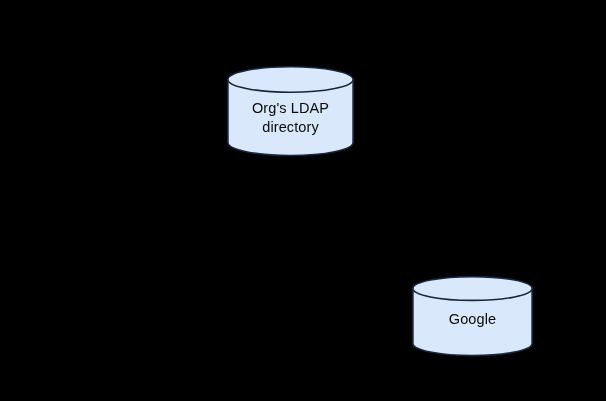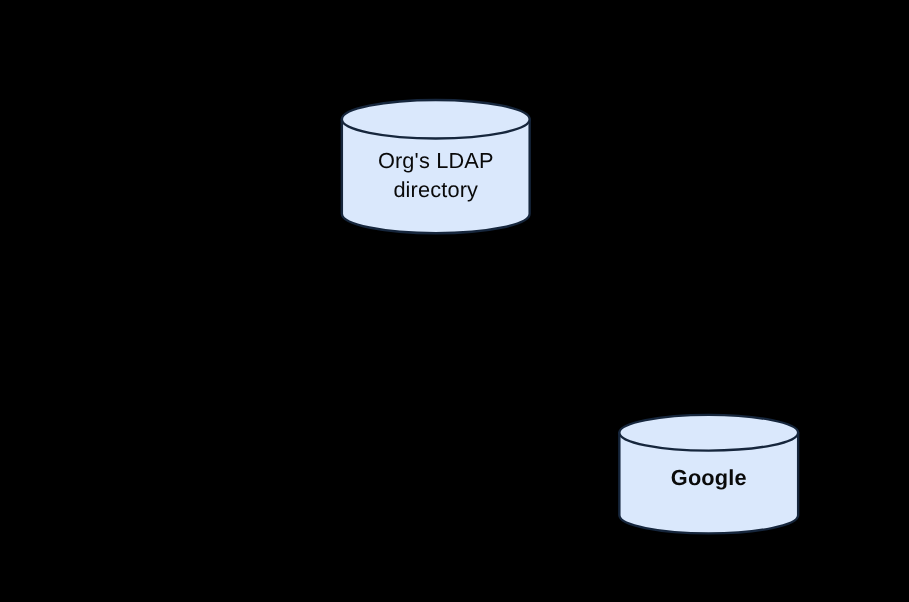--- a/index.html
+++ b/index.html
@@ -65,21 +65,20 @@
     top: 27px;
   }
   #cyl-google {
     left: 412px;
     top: 276px;
     width: 121px;
     height: 80px;
   }
   #cyl-google .cyl-label {
     top: 34px;
-    font-weight: bold;
   }
 </style>
 </head>
 <body>
 
 <div id="canvas">
 
   <div class="cylinder" id="cyl-ldap">
     <svg class="cyl-svg" viewBox="0 0 127 90" preserveAspectRatio="none">
       <path d="M 0.9,13.5 L 0.9,76.5 A 62.6,13 0 0 0 126.1,76.5 L 126.1,13.5 Z" fill="#dae8fc" stroke="#16263c" stroke-width="1.6" stroke-linejoin="round"></path>

